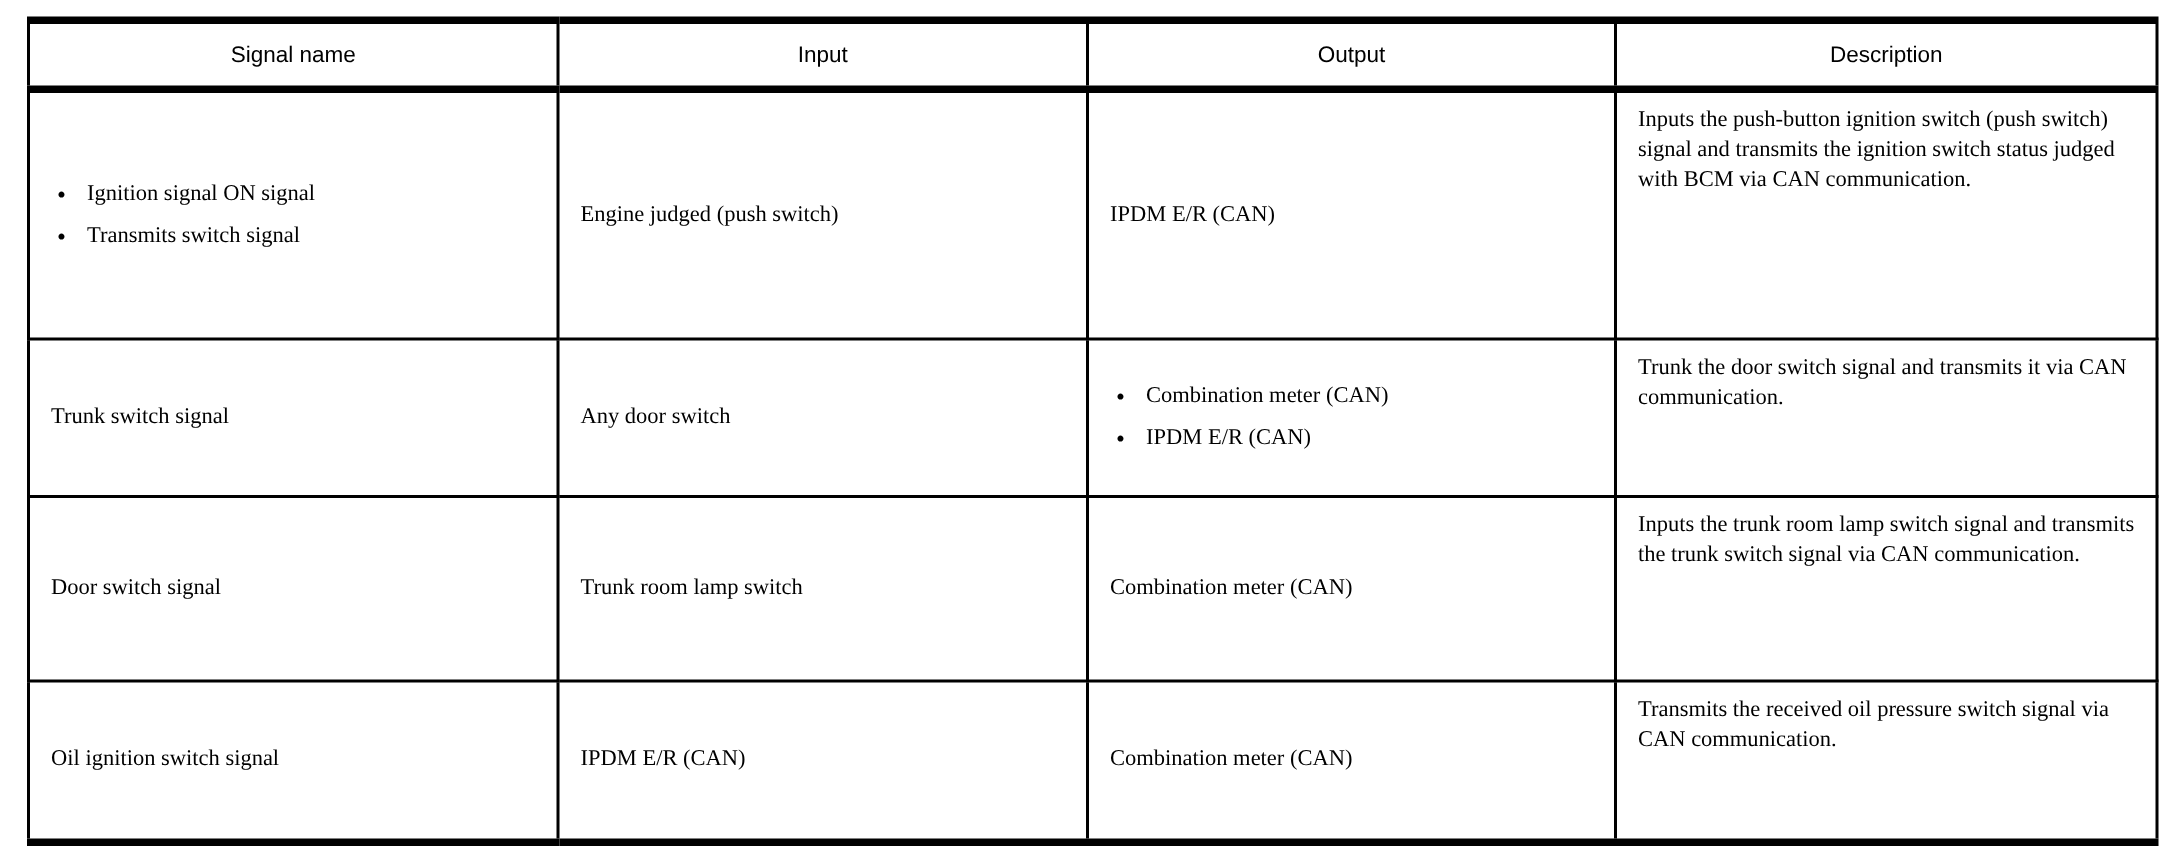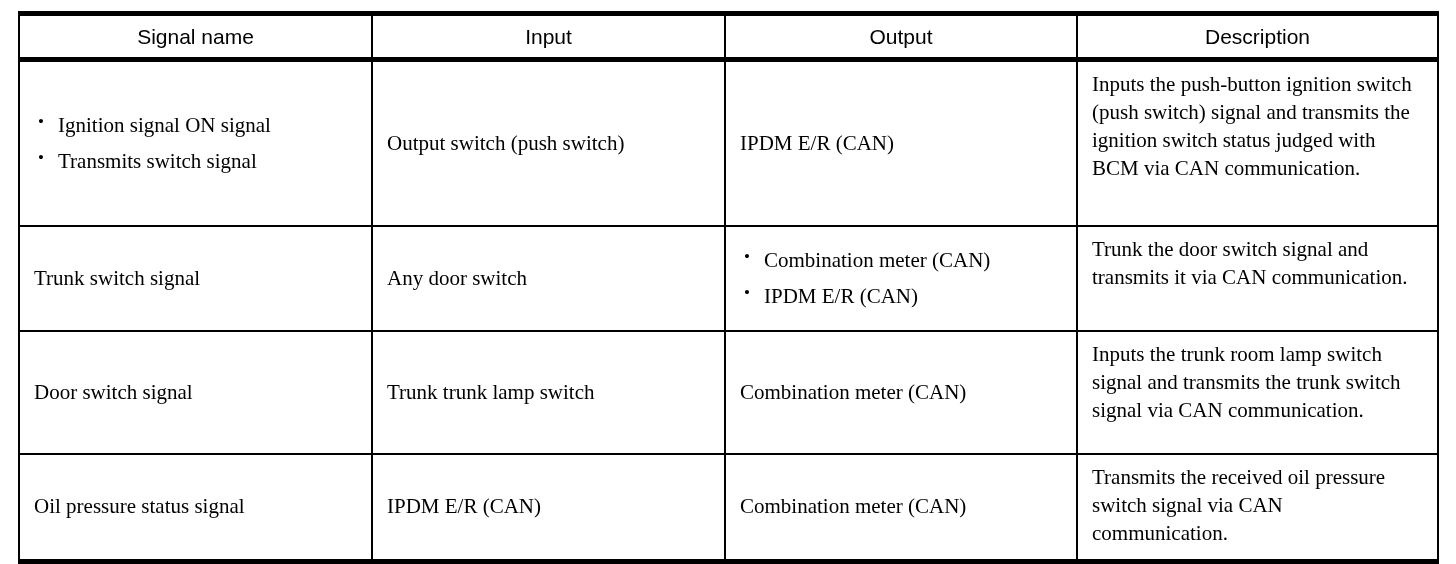--- a/index.html
+++ b/index.html
@@ -38,21 +38,21 @@
   col.c-output      { width: 352px; }
   col.c-description { width: 361px; }
 
   .signal-table th,
   .signal-table td {
     border-left: 2px solid #000;
     border-right: 2px solid #000;
     padding: 0;
     vertical-align: middle;
     font-weight: normal;
-    font-size: 21px;
+    font-size: 15px;
     line-height: 1.33;
   }
 
   
   .signal-table th:first-child,
   .signal-table td:first-child { border-left: 2px solid #000; }
   .signal-table th:last-child,
   .signal-table td:last-child  { border-right: 2px solid #000; }
 
   
@@ -156,21 +156,21 @@
       <tr class="row-0">
         <td>
           <div class="cell">
             <ul class="bullets">
               <li>Ignition signal ON signal</li>
               <li>Transmits switch signal</li>
             </ul>
           </div>
         </td>
         <td>
-          <div class="cell plain">Output switch (push switch)</div>
+          <div class="cell plain">Engine judged (push switch)</div>
         </td>
         <td>
           <div class="cell plain">IPDM E/R (CAN)</div>
         </td>
         <td class="desc-cell">
           <div class="cell-desc desc-text">Inputs the push-button ignition switch (push switch) signal and transmits the ignition switch status judged with BCM via CAN communication.</div>
         </td>
       </tr>
 
       <tr class="row-1">
@@ -191,33 +191,33 @@
         <td class="desc-cell">
           <div class="cell-desc desc-text">Trunk the door switch signal and transmits it via CAN communication.</div>
         </td>
       </tr>
 
       <tr class="row-2">
         <td>
           <div class="cell plain">Door switch signal</div>
         </td>
         <td>
-          <div class="cell plain">Trunk trunk lamp switch</div>
+          <div class="cell plain">Trunk room lamp switch</div>
         </td>
         <td>
           <div class="cell plain">Combination meter (CAN)</div>
         </td>
         <td class="desc-cell">
           <div class="cell-desc desc-text">Inputs the trunk room lamp switch signal and transmits the trunk switch signal via CAN communication.</div>
         </td>
       </tr>
 
       <tr class="row-3">
         <td>
-          <div class="cell plain">Oil pressure status signal</div>
+          <div class="cell plain">Oil ignition switch signal</div>
         </td>
         <td>
           <div class="cell plain">IPDM E/R (CAN)</div>
         </td>
         <td>
           <div class="cell plain">Combination meter (CAN)</div>
         </td>
         <td class="desc-cell">
           <div class="cell-desc desc-text">Transmits the received oil pressure switch signal via CAN communication.</div>
         </td>

